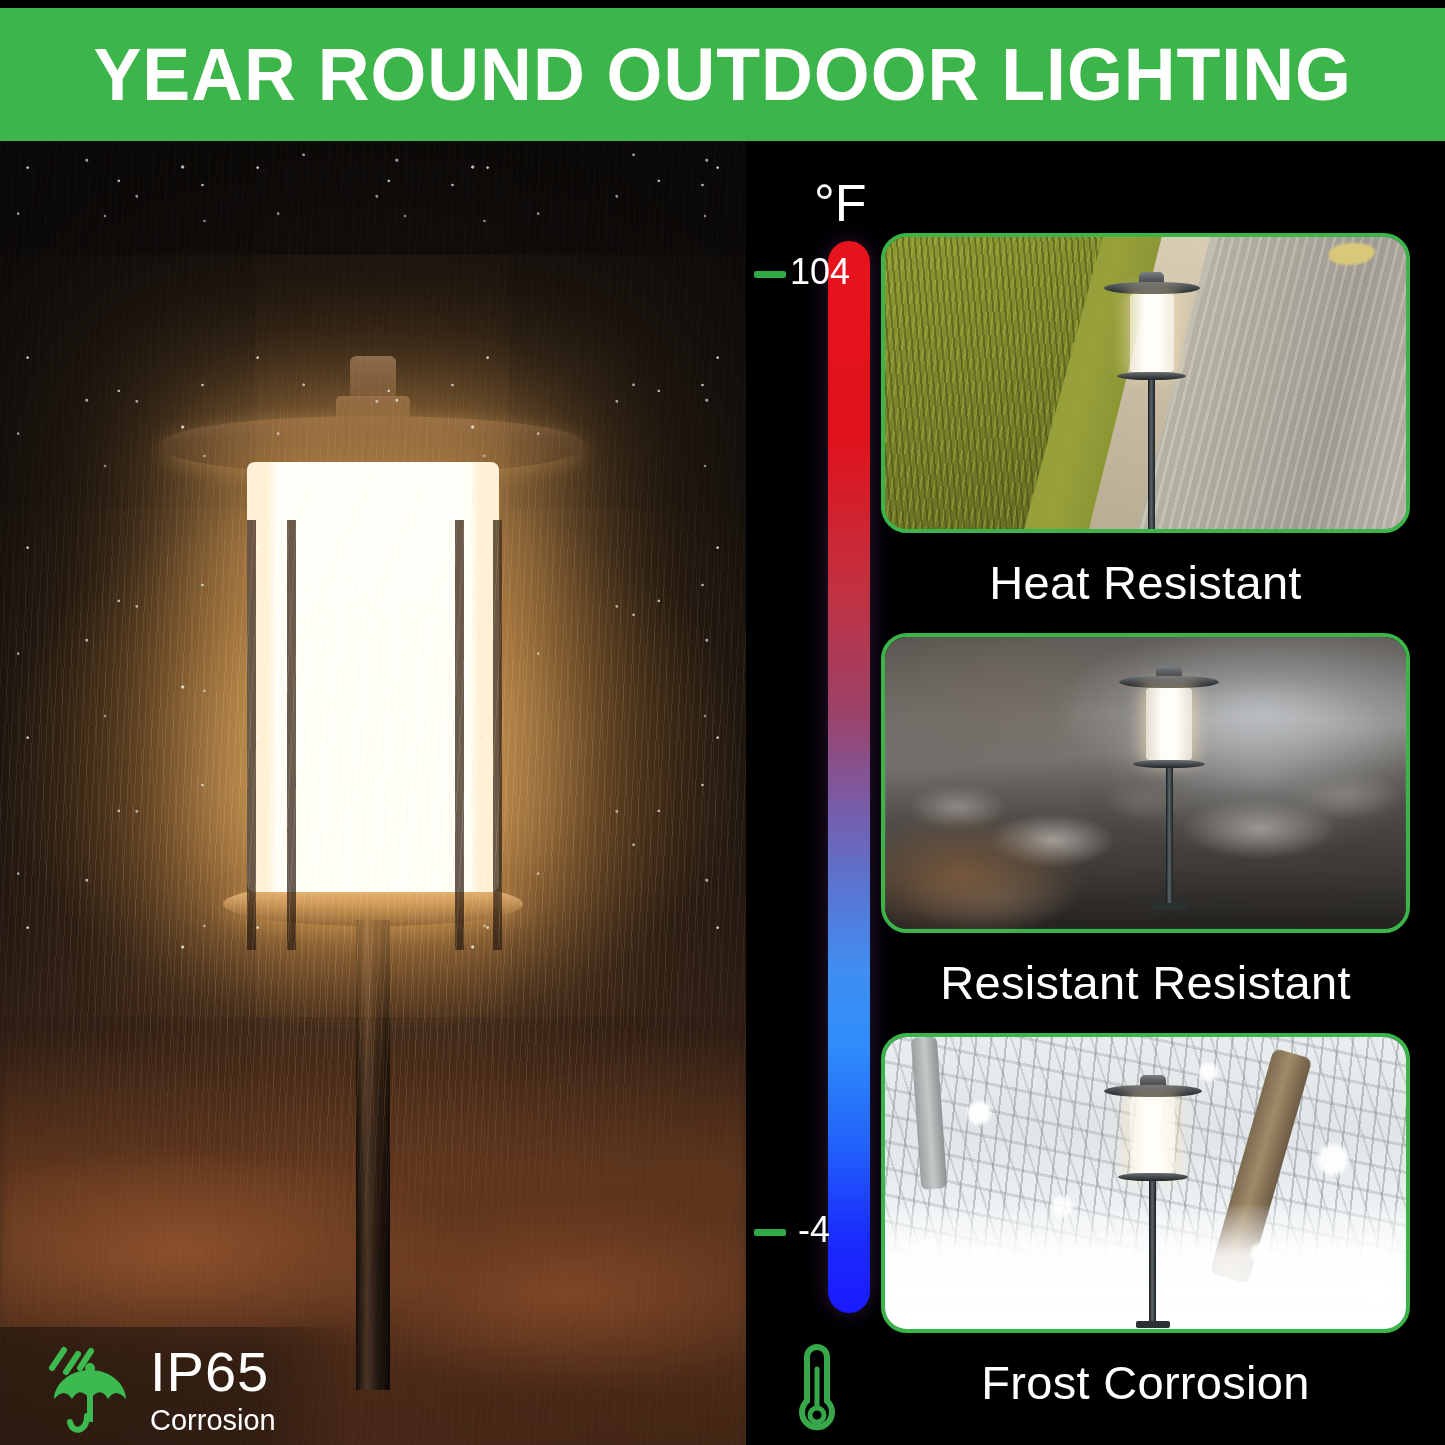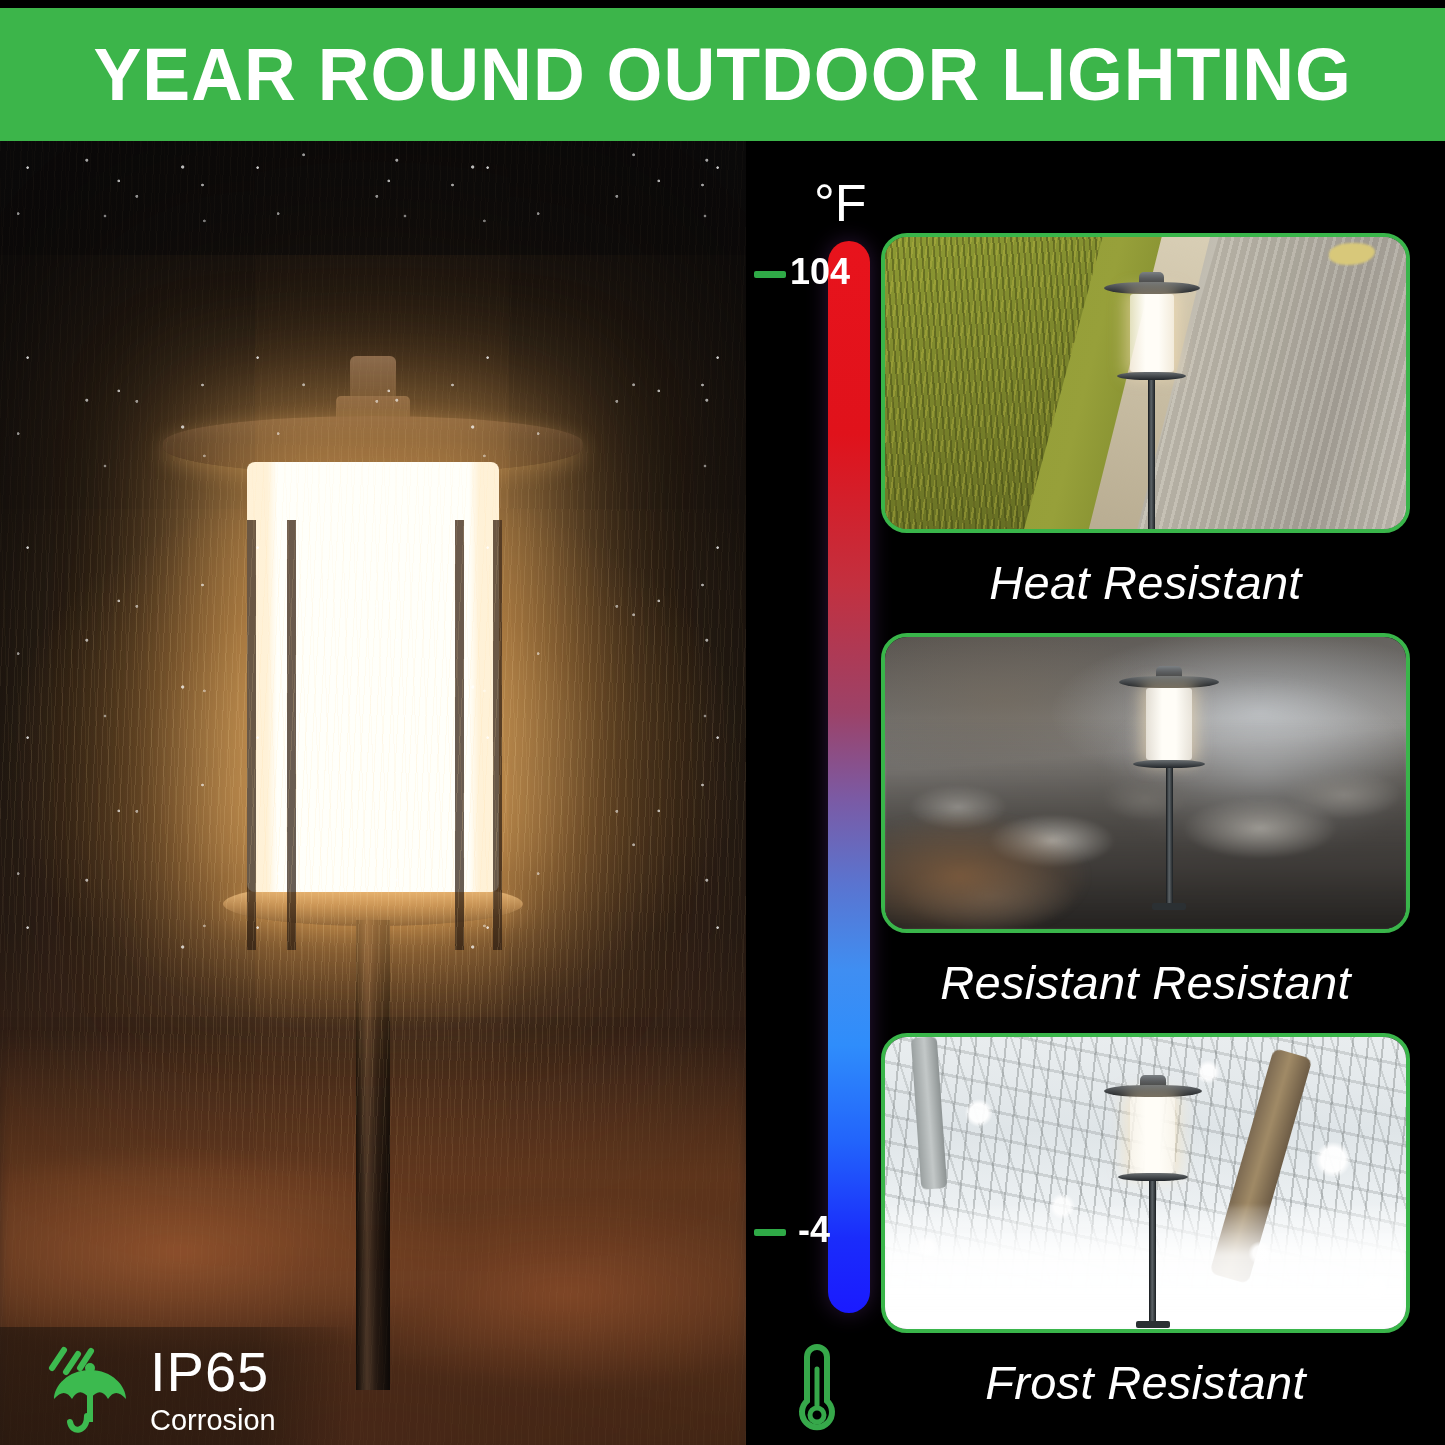--- a/index.html
+++ b/index.html
@@ -118,28 +118,28 @@
     position:absolute; left:82px; top:100px; width:42px; height:1072px; border-radius:21px;
     background:linear-gradient(180deg,
       #e8131c 0%, #e0121b 18%, #c3303f 32%, #9c4268 44%,
       #7b5aa4 52%, #5a74d0 60%, #3f8ef2 68%, #2f8dfb 75%,
       #2264fb 84%, #1a2cfb 93%, #1a1aff 100%);
     box-shadow:0 0 22px rgba(120,60,160,0.35);
   }
   .tick{ position:absolute; width:32px; height:7px; background:#2faa47; border-radius:2px; }
   .tick-hi{ left:8px; top:130px; }
   .tick-lo{ left:8px; top:1088px; }
-  .tick-label{ position:absolute; color:#fff; font-size:36px; font-weight:700; }
+  .tick-label{ position:absolute; color:#fff; font-size:36px; font-weight:400; }
   .label-hi{ left:44px; top:110px; }
   .label-lo{ left:52px; top:1068px; }
   .thermo-icon{ position:absolute; left:44px; top:1200px; width:54px; height:96px; }
 
   
   .cards{ position:absolute; left:135px; top:0; width:564px; height:1312px; }
-  .feature{ position:absolute; left:0; width:529px;font-style:italic; }
+  .feature{ position:absolute; left:0; width:529px; }
   .f1{ top:92px; } .f2{ top:492px; } .f3{ top:892px; }
   .card-img{
     width:529px; height:300px; border:4px solid #39b54a; border-radius:26px;
     overflow:hidden; position:relative; background:#111;
   }
   .caption{
     width:529px; text-align:center; color:#fff; font-size:47px; font-weight:400;
     margin-top:22px; letter-spacing:0.3px;
   }
 
@@ -369,18 +369,18 @@
               <div class="ml-knob"></div>
               <div class="ml-cap"></div>
               <div class="ml-glass" style="height:76px;"></div>
               <div class="ml-plate"></div>
               <div class="ml-post" style="height:140px;"></div>
               <div class="ml-spike"></div>
             </div>
             <div class="flakes"></div>
           </div>
         </div>
-        <div class="caption">Frost Resistant</div>
+        <div class="caption">Frost Corrosion</div>
       </div>
 
     </div>
   </div>
 </div>
 
 </body></html>

